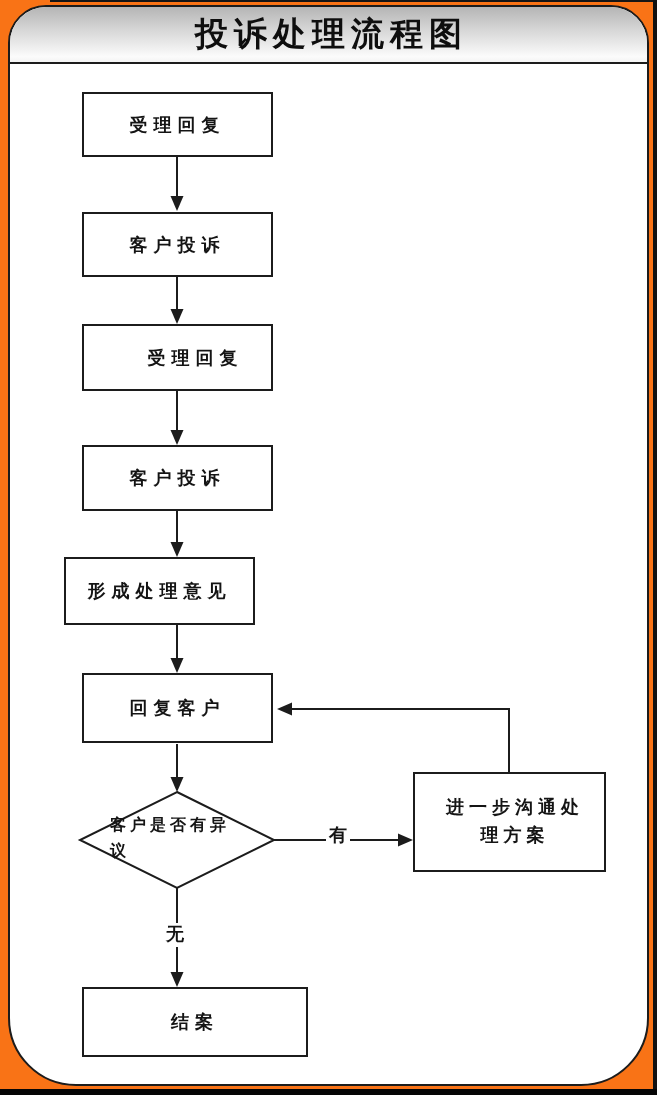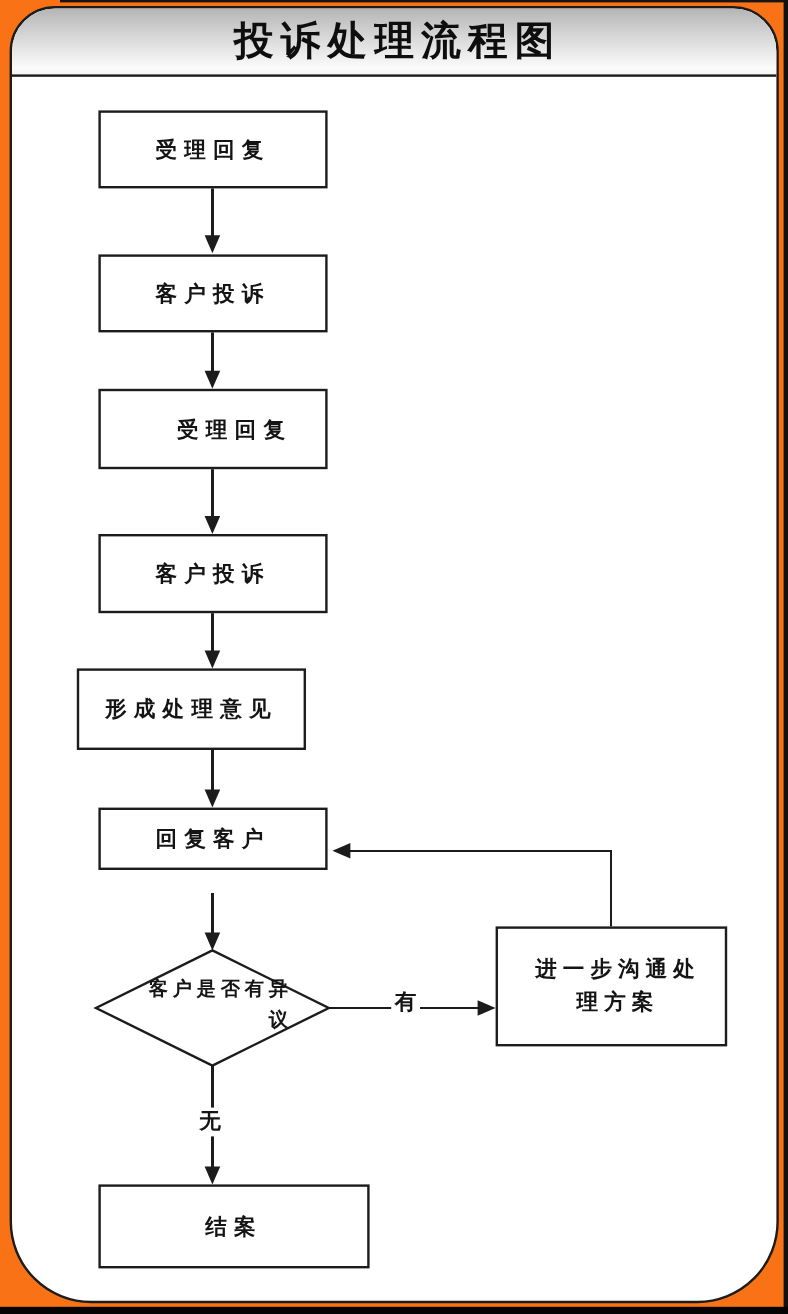--- a/index.html
+++ b/index.html
@@ -60,21 +60,21 @@
   }
   .node.wrap2 {
     letter-spacing: 5px;
     line-height: 1.55;
     padding: 0 12px;
   }
   .diamond-text {
     position: absolute;
     left: 110px; top: 812px;
     width: 134px;
-    text-align: right;
+    text-align: left;
     font-weight: 700;
     font-size: 16px;
     letter-spacing: 4px;
     line-height: 1.6;
     color: #141414;
   }
   .edge-label {
     position: absolute;
     background: #ffffff;
     font-weight: 700;
@@ -130,21 +130,21 @@
   <div class="node" style="left:82px; top:92px;  width:191px; height:65px;">受理回复</div>
 
   <div class="node" style="left:82px; top:212px; width:191px; height:65px;">客户投诉</div>
 
   <div class="node" style="left:82px; top:324px; width:191px; height:67px;padding-left:36px;">受理回复</div>
 
   <div class="node" style="left:82px; top:445px; width:191px; height:66px;">客户投诉</div>
 
   <div class="node" style="left:64px; top:557px; width:191px; height:68px;">形成处理意见</div>
 
-  <div class="node" style="left:82px; top:673px; width:191px; height:52px;">回复客户</div>
+  <div class="node" style="left:82px; top:673px; width:191px; height:70px;">回复客户</div>
 
   <div class="diamond-text">客户是否有异议</div>
 
   <div class="node wrap2" style="left:413px; top:772px; width:193px; height:100px;padding-left:23px;">进一步沟通处理方案</div>
 
   <div class="node" style="left:82px; top:987px; width:226px; height:70px;">结案</div>
 
   <div class="edge-label yes">有</div>
   <div class="edge-label no">无</div>
 

